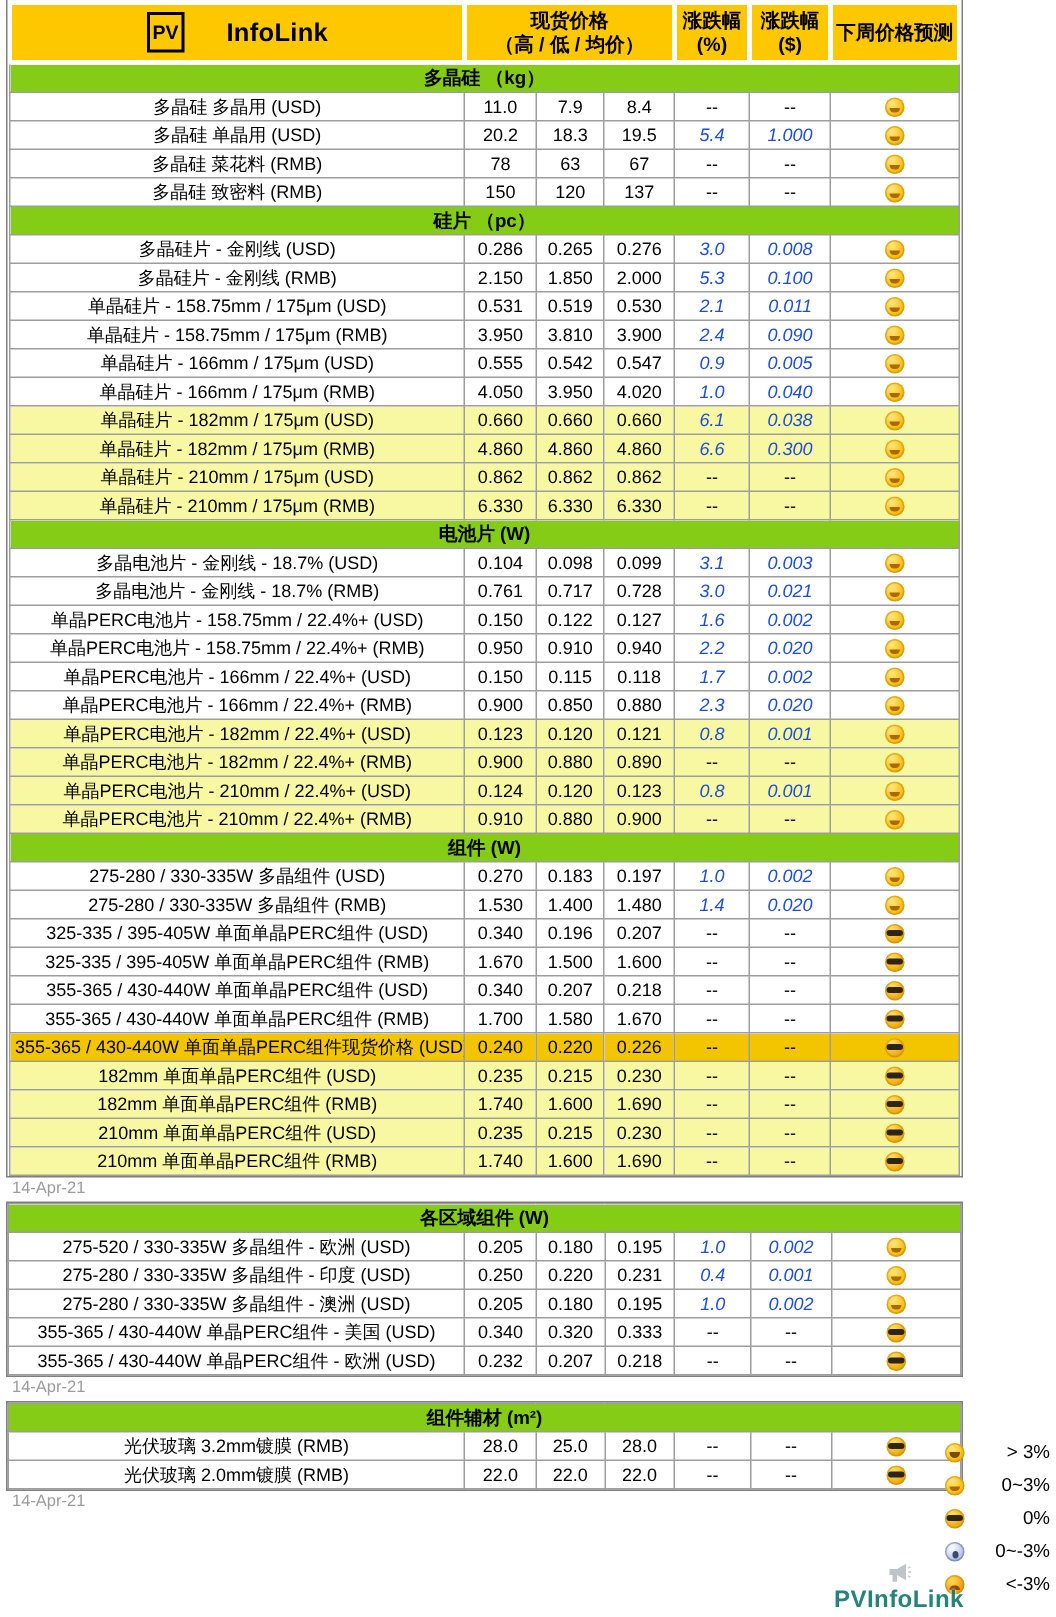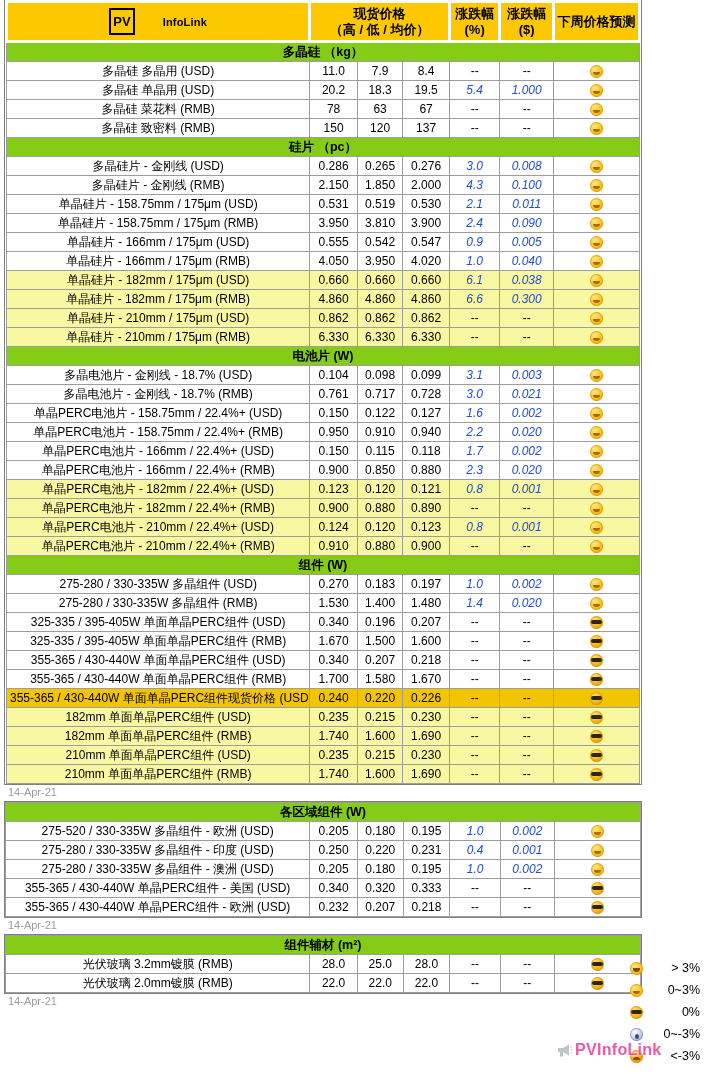--- a/index.html
+++ b/index.html
@@ -15,21 +15,21 @@
   table.price-table td {
     border:1px solid #9d9d9d; height:19px; line-height:18px; font-size:12px;
     padding:0 3px; white-space:nowrap; overflow:hidden;
   }
   tr.head td {
     background:#FDC800; border:3px solid #ffffff; text-align:center;
     font-weight:bold; font-size:13px; line-height:16px; height:40px; padding:1px 0;
   }
   tr.head td.logo-cell { font-size:17px; }
   .logo-pv { display:inline-block; border:2px solid #000; padding:4px 2px; font-weight:bold; font-size:13px; line-height:15px; margin-right:0; vertical-align:middle; }
-  .logo-text { font-weight:bold; font-size:11px; vertical-align:middle; letter-spacing:0.2px;margin-left:28px; }
+  .logo-text { font-weight:bold; font-size:17px; vertical-align:middle; letter-spacing:0.2px;margin-left:28px; }
   tr.section-row td {
     background:#84cc16; font-weight:bold; text-align:center; font-size:12.5px;
   }
   td.label { text-align:center; padding-left:5px; }
   td.num  { text-align:center; }
   td.icon-cell { text-align:center; }
   .green { color:#1d4ed8;font-style:italic; }
   tr.hl-yellow td { background:#F8F8A2; }
   tr.hl-gold td   { background:#F2C500; }
   
@@ -63,22 +63,22 @@
     background:#8a4a00; border-radius:5px 5px 0 0;
   }
   .date-label { margin:2px 0 3px 8px; font-size:11px; color:#9b9b9b; height:13px; line-height:13px; }
   
   #legend { position:absolute; top:957px; right:2px; width:78px; display:flex; flex-direction:column; }
   .legend-item { display:flex; align-items:center; justify-content:space-between; height:22px; padding:0 2px 0 6px; }
   .legend-label { font-size:12.5px; color:#000; text-align:right; }
   
   #watermark {
     position:absolute; left:556px; top:1041px; display:flex; align-items:center; gap:2px;
-    color:#ec4899; font-weight:bold; font-size:16px; letter-spacing:0.3px;
-    text-shadow:0 0 2px #ffffff, 0 0 1px #ffffff; opacity:0.9; z-index:5;
+    color:#0f766e; font-weight:bold; font-size:16px; letter-spacing:0.3px;
+    text-shadow:0 0 2px #ffffff, 0 0 1px #ffffff; opacity:0.9; z-index:5;flex-direction:column;
   }
 </style>
 </head>
 <body>
 
 <table class="price-table">
   <colgroup>
     <col style="width:300px">
       <col style="width:47px">
       <col style="width:45px">
@@ -157,21 +157,21 @@
         <td class="num">0.276</td>
         <td class="num green">3.0</td>
         <td class="num green">0.008</td>
         <td class="icon-cell"><span class="face smile"></span></td>
       </tr>
       <tr class="data-row">
         <td class="label">多晶硅片 - 金刚线 (RMB)</td>
         <td class="num">2.150</td>
         <td class="num">1.850</td>
         <td class="num">2.000</td>
-        <td class="num green">4.3</td>
+        <td class="num green">5.3</td>
         <td class="num green">0.100</td>
         <td class="icon-cell"><span class="face smile"></span></td>
       </tr>
       <tr class="data-row">
         <td class="label">单晶硅片 - 158.75mm / 175μm (USD)</td>
         <td class="num">0.531</td>
         <td class="num">0.519</td>
         <td class="num">0.530</td>
         <td class="num green">2.1</td>
         <td class="num green">0.011</td>

